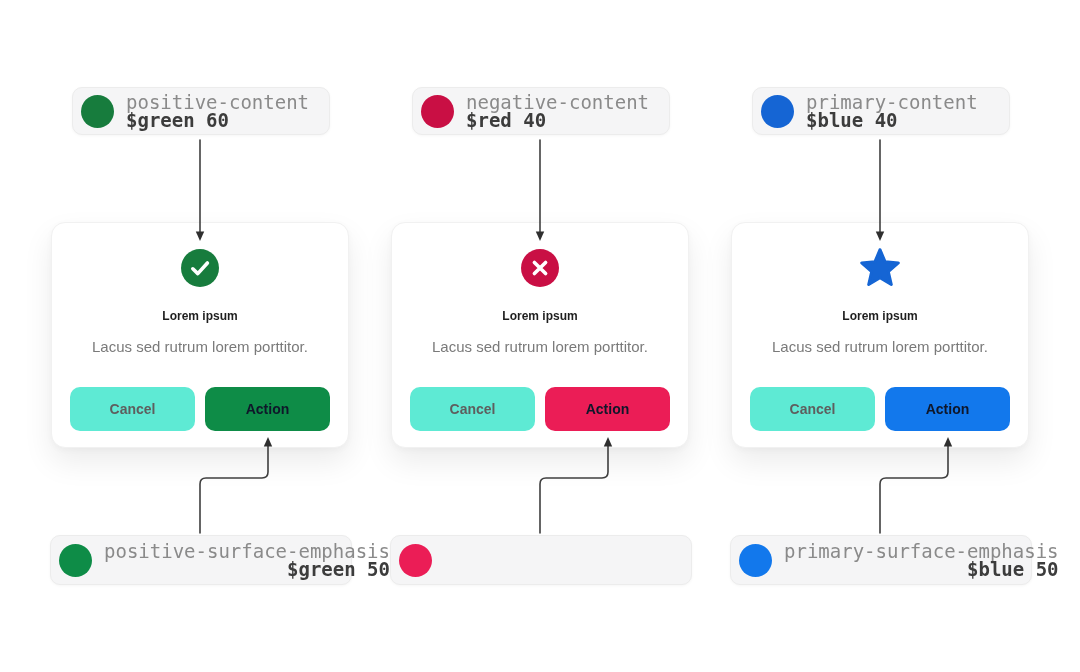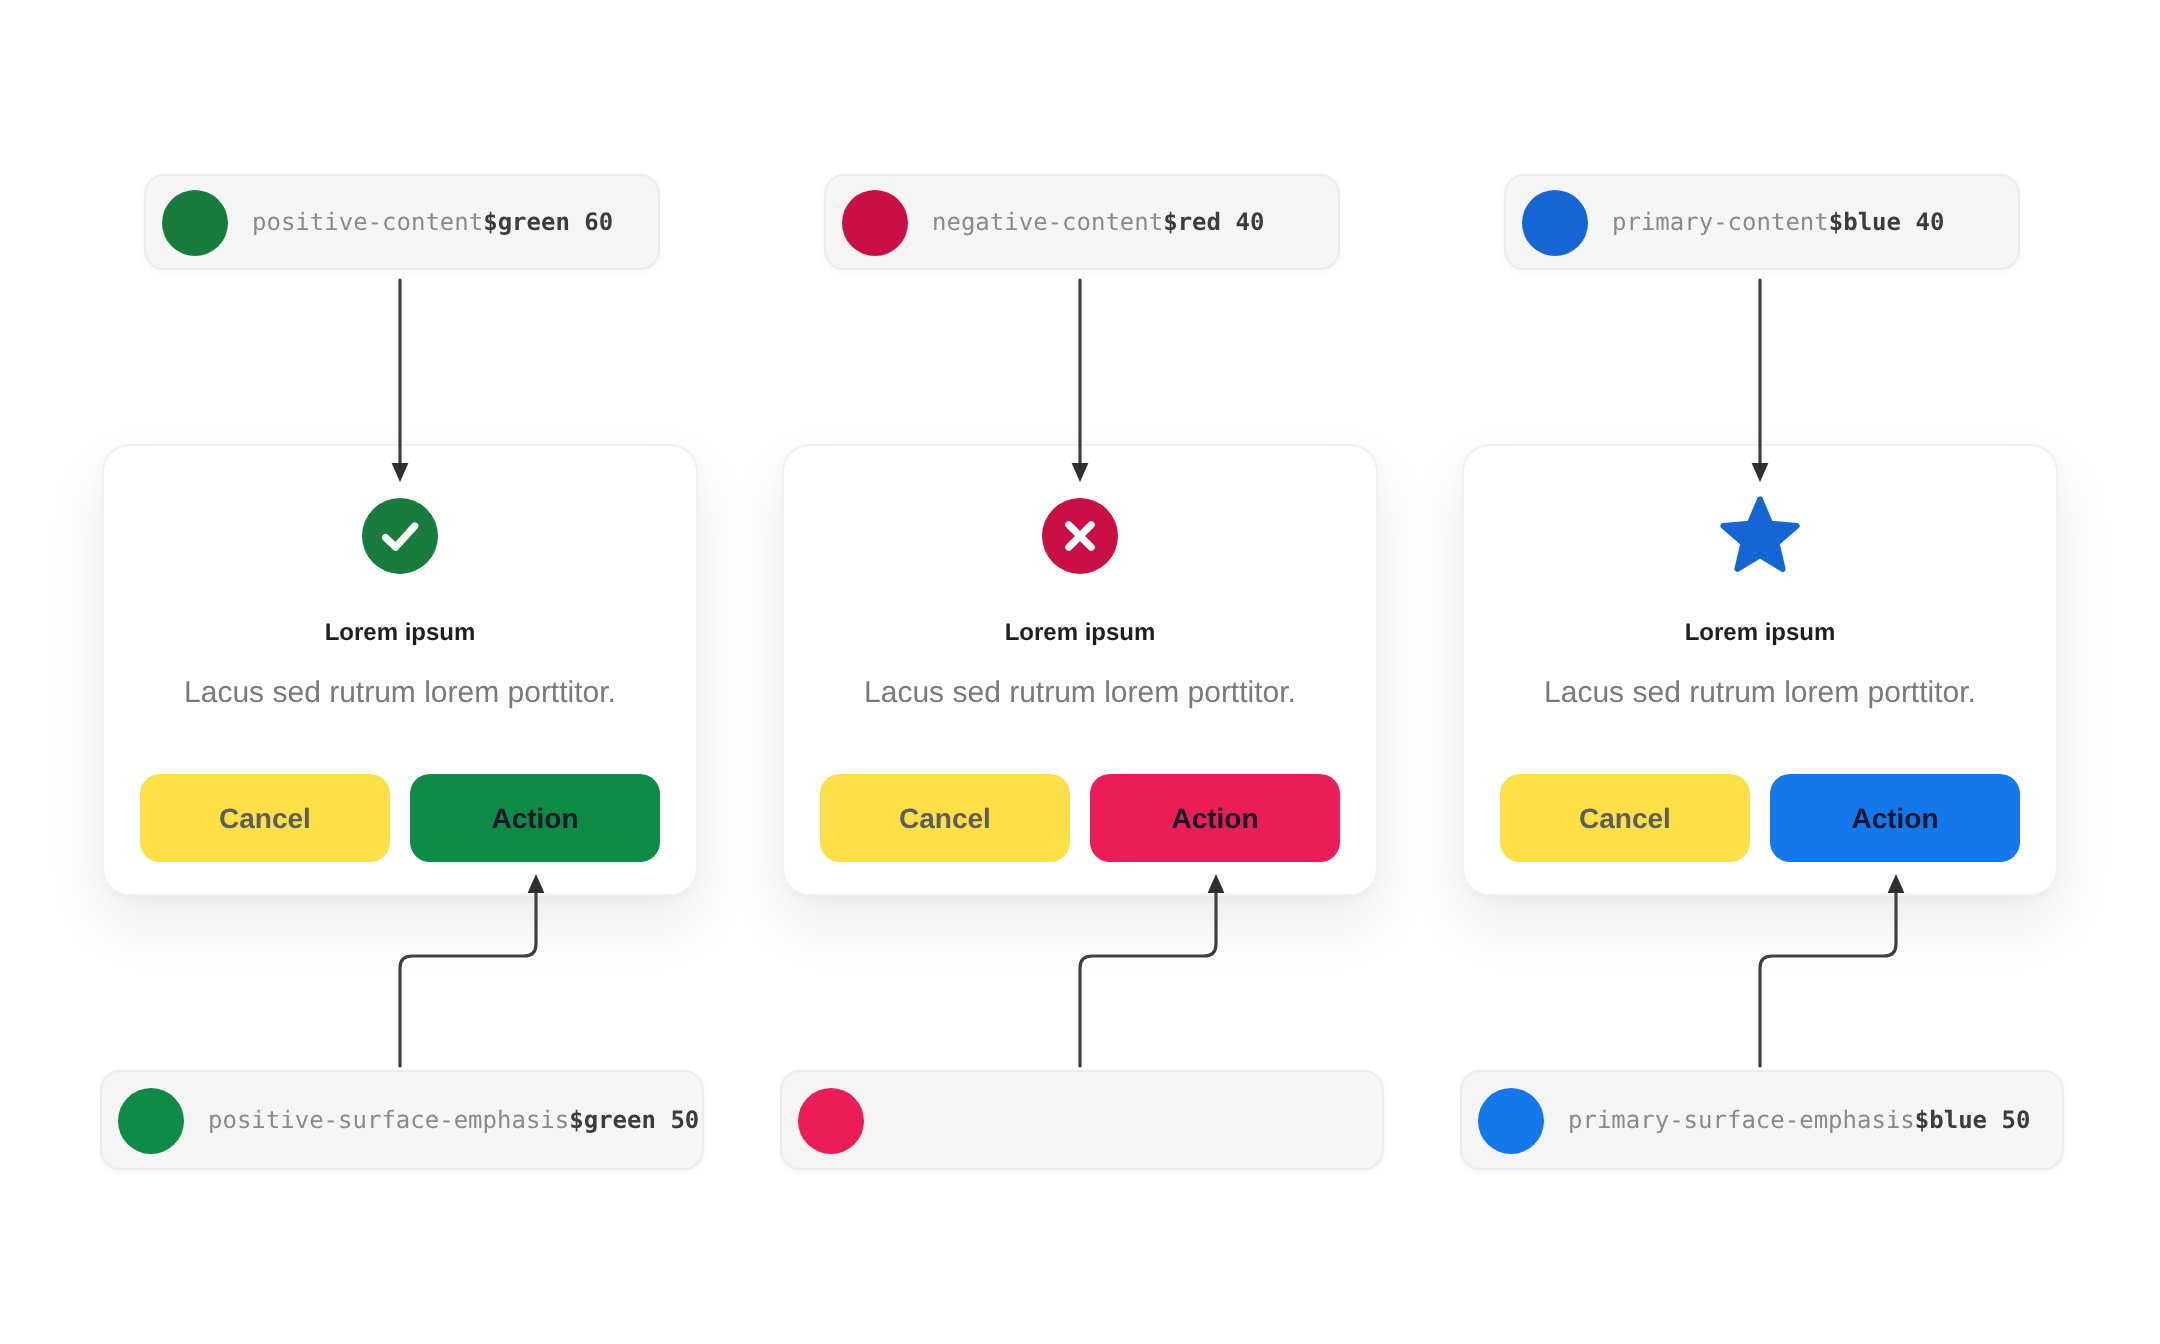--- a/index.html
+++ b/index.html
@@ -16,44 +16,44 @@
     display:flex;align-items:center;gap:12px;
     background:#f5f5f6;border:1px solid #ececec;border-radius:10px;
     box-shadow:0 1px 3px rgba(0,0,0,.04);
     padding:0 12px 0 8px;
   }
   .top-chip{top:87px;height:48px;width:258px;}
   .bottom-chip{top:535px;height:50px;width:302px;text-align:right;}
   .top-chip.col-0{left:72px}.top-chip.col-1{left:412px}.top-chip.col-2{left:752px}
   .bottom-chip.col-0{left:50px}.bottom-chip.col-1{left:390px}.bottom-chip.col-2{left:730px}
   .chip .dot{flex:0 0 auto;display:block;}
-  .chip-text{display:flex;flex-direction:row;justify-content:center;
+  .chip-text{display:flex;flex-direction:column;justify-content:center;
     font-family:"DejaVu Sans Mono","Liberation Mono",monospace;
-    font-size:12px;line-height:18px;white-space:nowrap;}
+    font-size:19px;line-height:18px;white-space:nowrap;}
   .token-name{color:#8a8a8a;}
   .token-value{color:#3c3c3c;font-weight:600;}
 
   
   .card{
     position:absolute;top:222px;width:298px;height:226px;box-sizing:border-box;
     background:#ffffff;border:1px solid #f1f1f1;border-radius:14px;
     box-shadow:0 14px 30px rgba(0,0,0,.08),0 2px 6px rgba(0,0,0,.03);
     padding:24px 18px 16px;text-align:center;
   }
   .card.col-0{left:51px}.card.col-1{left:391px}.card.col-2{left:731px}
   .icon-wrap{height:42px;display:flex;align-items:center;justify-content:center;}
   .card-title{margin-top:16px;font-size:12px;font-weight:700;color:#1f1f1f;line-height:22px;}
   .card-subtitle{margin-top:11px;font-size:15px;color:#7a7a7a;line-height:18px;}
   .btn-row{display:flex;gap:10px;margin-top:31px;}
   .btn{
     flex:1;height:44px;border:none;border-radius:10px;cursor:pointer;
     display:flex;align-items:center;justify-content:center;
     font-family:"Liberation Sans",sans-serif;font-size:14px;font-weight:600;
   }
-  .btn-cancel{background:#fde047;color:#5e5e5e;}
+  .btn-cancel{background:#5eead4;color:#5e5e5e;}
   .btn-action{color:#0f172a;}
 
   
   .arrows{position:absolute;left:0;top:0;width:1080px;height:672px;
     pointer-events:none;z-index:5;}
   .arrows path{fill:none;stroke:#3f3f3f;stroke-width:1.6;stroke-linecap:round;}
   .arrows polygon{fill:#2f2f2f;}
 </style>
 </head>
 <body>

